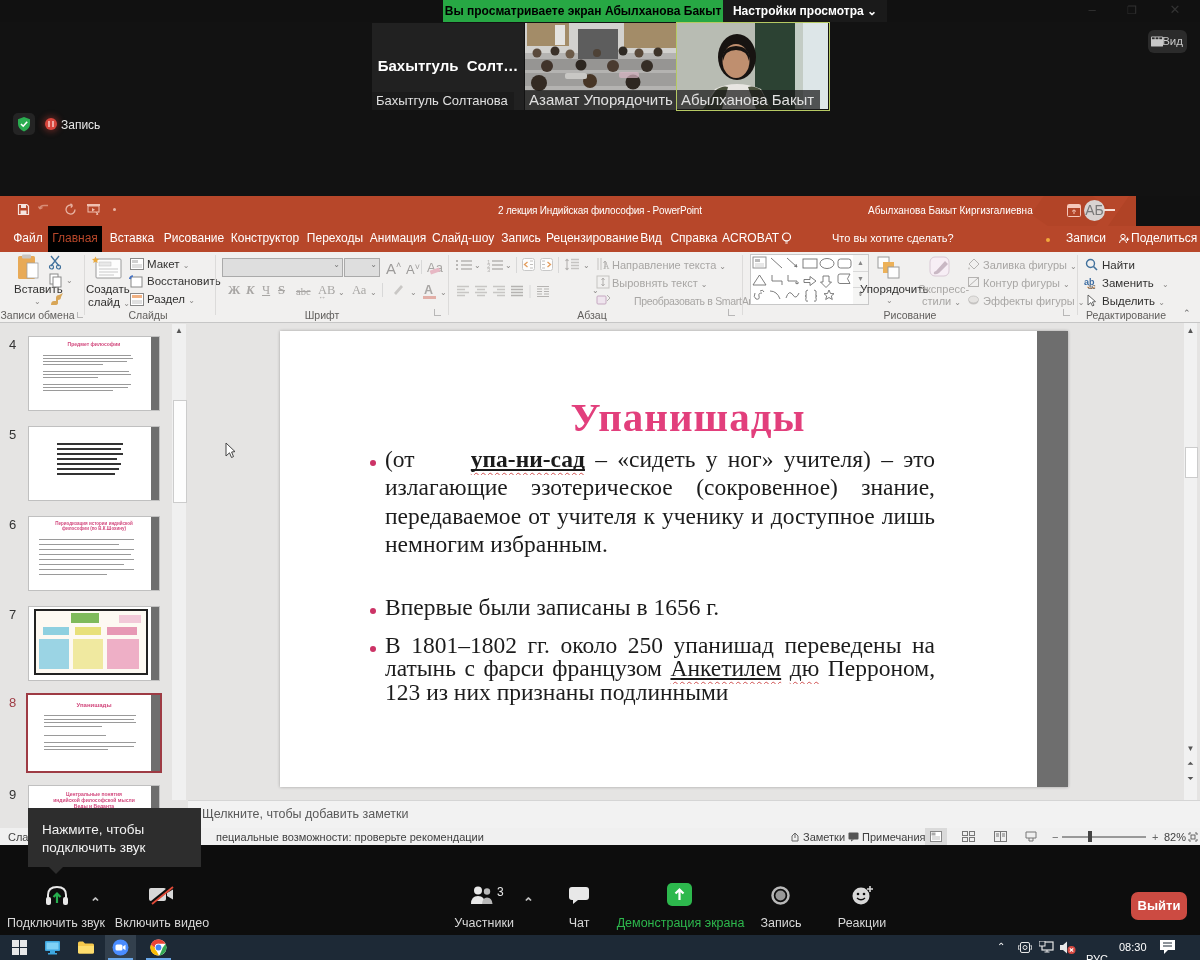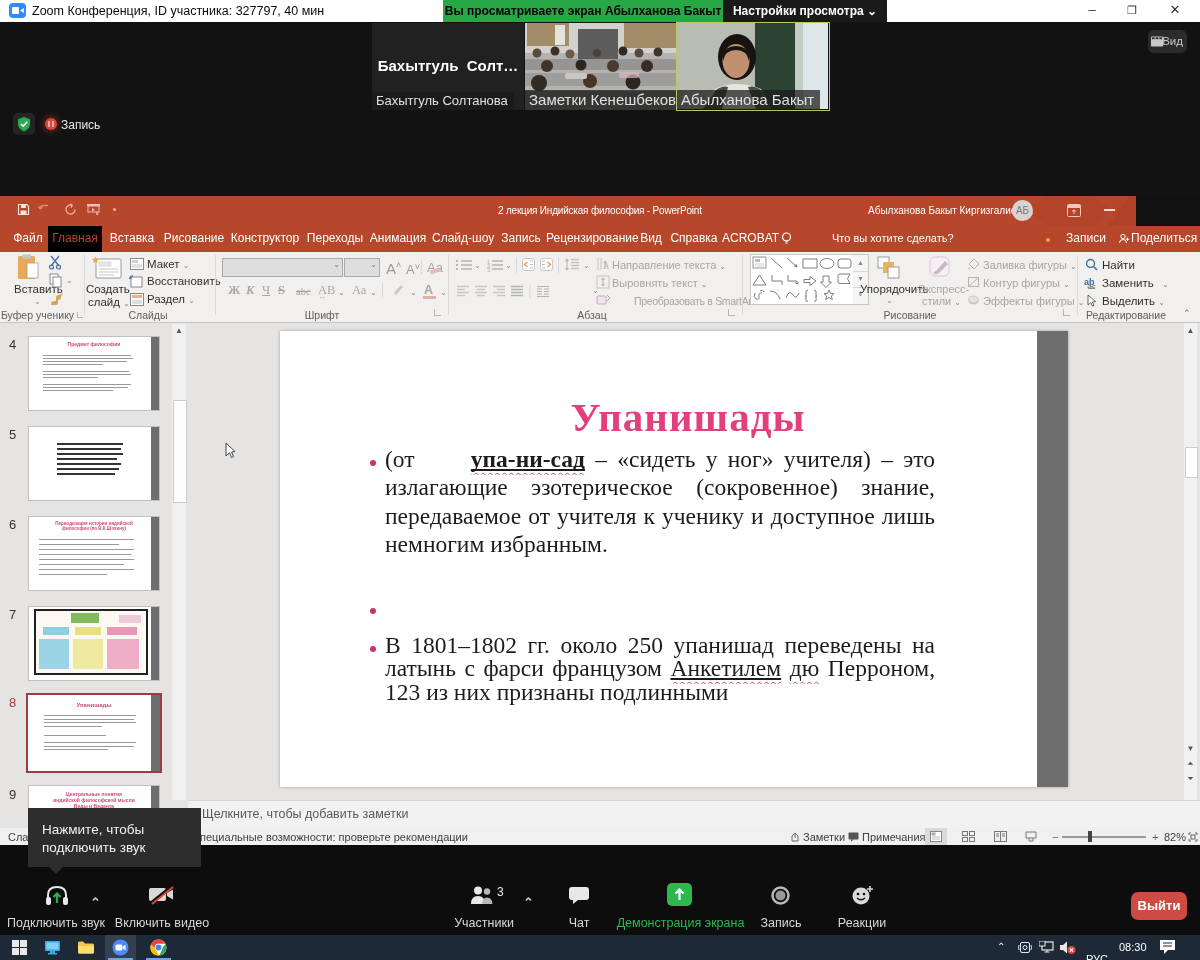--- a/index.html
+++ b/index.html
@@ -75,24 +75,20 @@
 .chev{position:absolute;color:#c4c4c4;font-size:13px;font-weight:bold;}
 #tooltip{left:28px;top:808px;width:173px;height:59px;background:#2d2d2d;color:#f2f2f2;font-size:13.5px;padding:13px 0 0 14px;box-sizing:border-box;line-height:17.5px;}#tooltip:after{content:"";position:absolute;left:21px;top:59px;border:7px solid transparent;border-top-color:#2d2d2d;border-bottom-width:0;}
 #leave{left:1131px;top:47px;width:56px;height:28px;background:#cc4b42;border-radius:7px;color:#fff;font-size:13px;font-weight:bold;text-align:center;line-height:28px;}
 
 #taskbar{left:0;top:935px;width:1200px;height:25px;background:#1d2936;}
 #taskbar .tx{position:absolute;color:#fff;font-size:11px;top:6px;}
 </style></head>
 <body>
 <div id="root">
 
-  <div class="abs" id="ztitle">
-    <div class="abs" id="zicon"></div>
-    <div class="abs txt">Zoom Конференция, ID участника: 327797, 40 мин</div>
-  </div>
   <div class="abs" id="sharegreen">Вы просматриваете экран Абылханова Бакыт</div>
   <div class="abs" id="sharedark">Настройки просмотра ⌄</div>
   <div class="abs zwb" style="left:1085px;">–</div>
   <div class="abs zwb" style="left:1125px;font-size:11px;">❐</div>
   <div class="abs zwb" style="left:1168px;">✕</div>
 
   <div class="abs" id="zblack">
     <div class="abs tile" id="tile1">
       <div class="big">Бахытгуль&nbsp; Солт…</div>
       <div class="tlabel">Бахытгуль Солтанова</div>
@@ -118,21 +114,21 @@
         <circle cx="22" cy="43" r="6" fill="#40332a"></circle>
           <circle cx="56" cy="42" r="5.5" fill="#2c2620"></circle>
         <circle cx="88" cy="43" r="6" fill="#4a3b30"></circle>
           <circle cx="122" cy="43" r="6" fill="#352d26"></circle>
         <circle cx="14" cy="60" r="8" fill="#332a22"></circle>
           <circle cx="65" cy="58" r="7" fill="#473525"></circle>
         <circle cx="108" cy="59" r="7.5" fill="#2e2721"></circle>
         <rect x="40" y="50" width="22" height="6" rx="2" fill="#c8c7c4"></rect>
         <rect x="94" y="49" width="20" height="6" rx="2" fill="#d8b7c4" opacity="0.7"></rect>
       </svg>
-      <div class="tlabel" style="font-size:15px;">Заметки Кенешбеков</div>
+      <div class="tlabel" style="font-size:15px;">Азамат Упорядочить</div>
     </div>
     <div class="abs tile" id="tile3">
       <svg width="151" height="86" viewBox="0 0 151 86">
         <rect width="151" height="86" fill="#b8bcb3"></rect>
         <rect x="78" y="0" width="45" height="86" fill="#2c4233"></rect>
         <rect x="121" y="0" width="30" height="86" fill="#dde6e8"></rect>
         <rect x="118" y="0" width="8" height="86" fill="#c3ccc5"></rect>
         <ellipse cx="60" cy="34" rx="19" ry="23" fill="#171311"></ellipse>
         <ellipse cx="59" cy="38" rx="13.5" ry="17" fill="#bf8f6f"></ellipse>
         <path d="M46 38 Q44 24 59 23 Q74 24 72 38 Q70 27 59 27 Q48 27 46 38 Z" fill="#171311"></path>
@@ -155,21 +151,21 @@
         </svg></div>
     <div class="abs" id="recdot"></div>
     <div class="abs" id="rectext">Запись</div>
   </div>
 
   <div class="abs" id="ptitle">
     <div class="abs" style="left:1040px;top:-10px;width:60px;height:50px;background:#b24427;transform:rotate(35deg);"></div>
     <div class="abs" style="left:1120px;top:-8px;width:26px;height:50px;background:#b04326;transform:rotate(35deg);"></div>
     <div class="abs t" style="left:498px;top:9px;font-size:10px;letter-spacing:-0.2px;">2 лекция Индийская  философия  -  PowerPoint</div>
     <div class="abs t" style="left:868px;top:9px;font-size:10px;">Абылханова Бакыт Киргизгалиевна</div>
-    <div class="abs" style="left:1012px;top:4px;width:21px;height:21px;border-radius:50%;background:#d8d3d1;color:#777;font-size:10px;text-align:center;line-height:21px;">АБ</div>
+    <div class="abs" style="left:1084px;top:4px;width:21px;height:21px;border-radius:50%;background:#d8d3d1;color:#777;font-size:14px;text-align:center;line-height:21px;">АБ</div>
     <svg class="abs" style="left:1067px;top:8px;" width="14" height="13" viewBox="0 0 14 13">
         <rect x="0.5" y="0.5" width="13" height="12" rx="1" fill="none" stroke="#f5c6b8"></rect>
         <rect x="1" y="1" width="12" height="3" fill="#f5c6b8"></rect>
         <path d="M7 10 L7 6 M5 7.5 L7 5.8 L9 7.5" stroke="#f5c6b8" fill="none"></path>
       </svg>
     <div class="abs" style="left:1104px;top:13px;width:11px;height:1.5px;background:#f8ddd4;"></div>
     <svg class="abs" style="left:1139px;top:8px;" width="12" height="12" viewBox="0 0 12 12">
         <rect x="0.5" y="2.5" width="9" height="9" rx="2" fill="none" stroke="#f8ddd4" stroke-width="1.2"></rect>
         <path d="M3 2.5 V1.2 Q3 0.5 3.7 0.5 H10.3 Q11 0.5 11 1.2 V8.3 Q11 9 10.3 9 H9.5" fill="none" stroke="#f8ddd4" stroke-width="1.2"></path>
       </svg>
@@ -242,21 +238,21 @@
         <circle cx="10.5" cy="12" r="2" fill="none" stroke="#41719c" stroke-width="1.2"></circle>
       </svg>
     <svg class="abs" style="left:49px;top:21px;" width="14" height="15" viewBox="0 0 14 15">
         <rect x="1" y="1" width="8" height="10" fill="#fff" stroke="#8a8a8a"></rect>
         <rect x="4" y="4" width="8" height="10" fill="#fff" stroke="#8a8a8a"></rect>
       </svg>
     <div class="dd abs" style="left:66px;top:24px;">⌄</div>
     <svg class="abs" style="left:50px;top:40px;" width="14" height="14" viewBox="0 0 14 14">
         <path d="M1 13 Q1 9 4 9 L6 9 L6 6 Q6 3 9 3 L13 1 L11 5 Q11 8 8 8 L8 11 Q8 13 5 13 Z" fill="#d8a658"></path>
       </svg>
-    <div class="glabel" style="left:0px;width:75px;">Буфер ученику</div>
+    <div class="glabel" style="left:0px;width:75px;">Записи обмена</div>
     <div class="abs" style="left:77px;top:60px;width:5px;height:5px;border:1px solid #aaa;border-top:none;border-right:none;opacity:.8;"></div>
     <div class="gsep" style="left:84px;"></div>
 
     <svg class="abs" style="left:92px;top:4px;" width="30" height="24" viewBox="0 0 30 24">
         <rect x="4" y="3" width="25" height="19" rx="1" fill="#fdfdfd" stroke="#9a9a9a"></rect>
         <rect x="7" y="6" width="12" height="4" fill="#e8e8e8" stroke="#c0c0c0" stroke-width="0.5"></rect>
         <path d="M7 13 H26 M7 16 H26 M7 19 H22" stroke="#c9c9c9"></path>
         <path d="M3.5 0.5 L4.6 2.7 L7 3 L5.2 4.7 L5.7 7 L3.5 5.8 L1.3 7 L1.8 4.7 L0 3 L2.4 2.7 Z" fill="#e9a93d"></path>
       </svg>
     <div class="rt" style="left:86px;top:31px;">Создать</div>
@@ -551,20 +547,21 @@
     </div>
     <div class="abs" id="editor-slide">
       <div id="slide-gbar"></div>
       <div class="stitle">Упанишады</div>
       <div class="sbull" style="top:128.5px;"></div>
       <div class="jline j" style="top:114.5px;">(от <b><u style="text-decoration-skip-ink:none;"><span style="text-decoration:underline wavy #d05050;text-underline-offset:4.5px;text-decoration-thickness:1px;margin-left:46px;">упа-ни-сад</span></u></b> – «сидеть у ног» учителя) – это тексты,</div>
       <div class="jline j" style="top:143px;">излагающие эзотерическое (сокровенное) знание,</div>
       <div class="jline j" style="top:171.5px;">передаваемое от учителя к ученику и доступное лишь</div>
       <div class="jline" style="top:200px;">немногим избранным.</div>
       <div class="sbull" style="top:277px;"></div>
+      <div class="jline" style="top:263px;">Впервые были записаны в 1656 г.</div>
       <div class="sbull" style="top:314.5px;"></div>
       <div class="jline j" style="top:300.5px;">В 1801–1802 гг. около 250 упанишад переведены на</div>
       <div class="jline j" style="top:324px;">латынь с фарси французом <u style="text-decoration-skip-ink:none;"><span style="text-decoration:underline wavy #d05050;text-underline-offset:4.5px;text-decoration-thickness:1px;">Анкетилем</span></u> <span style="text-decoration:underline wavy #d05050;text-underline-offset:4.5px;text-decoration-thickness:1px;">дю</span> Перроном,</div>
       <div class="jline" style="top:347.5px;">123 из них признаны подлинными</div>
     </div>
     <div class="abs" id="escroll"></div>
     <div class="ebtn" style="top:1px;">▲</div>
     <div class="abs" id="ethumb"></div>
     <div class="ebtn" style="top:419px;">▼</div>
     <div class="ebtn" style="top:434px;">⏶<br></div>
@@ -572,21 +569,21 @@
     <svg class="abs" style="left:224px;top:119px;" width="12" height="18" viewBox="0 0 12 18">
         <path d="M2 1 L2 14 L5.5 10.8 L7.5 15.5 L9.5 14.6 L7.6 10 L11 9.6 Z" fill="#fff" stroke="#444" stroke-width="1"></path>
       </svg>
   </div>
 
   <div class="abs" id="notes">
       <div style="padding:6px 0 0 14px;">Щелкните, чтобы добавить заметки</div>
     </div>
   <div class="abs" id="status">
     <div class="s" style="left:8px;">Слайд 8 из 29</div>
-    <div class="s" style="left:200px;">пециальные возможности: проверьте рекомендации</div>
+    <div class="s" style="left:216px;">пециальные возможности: проверьте рекомендации</div>
     <svg class="abs" style="left:790px;top:4px;" width="10" height="10" viewBox="0 0 10 10">
         <path d="M2 9 V4 L5 1 L8 4 V9 Z" fill="none" stroke="#666"></path>
         <path d="M5 1 V6" stroke="#666"></path>
       </svg>
     <div class="s" style="left:803px;">Заметки</div>
     <svg class="abs" style="left:848px;top:4px;" width="11" height="10" viewBox="0 0 11 10">
         <rect x="0.5" y="0.5" width="10" height="7" rx="1" fill="#555"></rect>
         <path d="M3 7.5 L3 9.5 L6 7.5" fill="#555"></path>
       </svg>
     <div class="s" style="left:862px;">Примечания</div>

